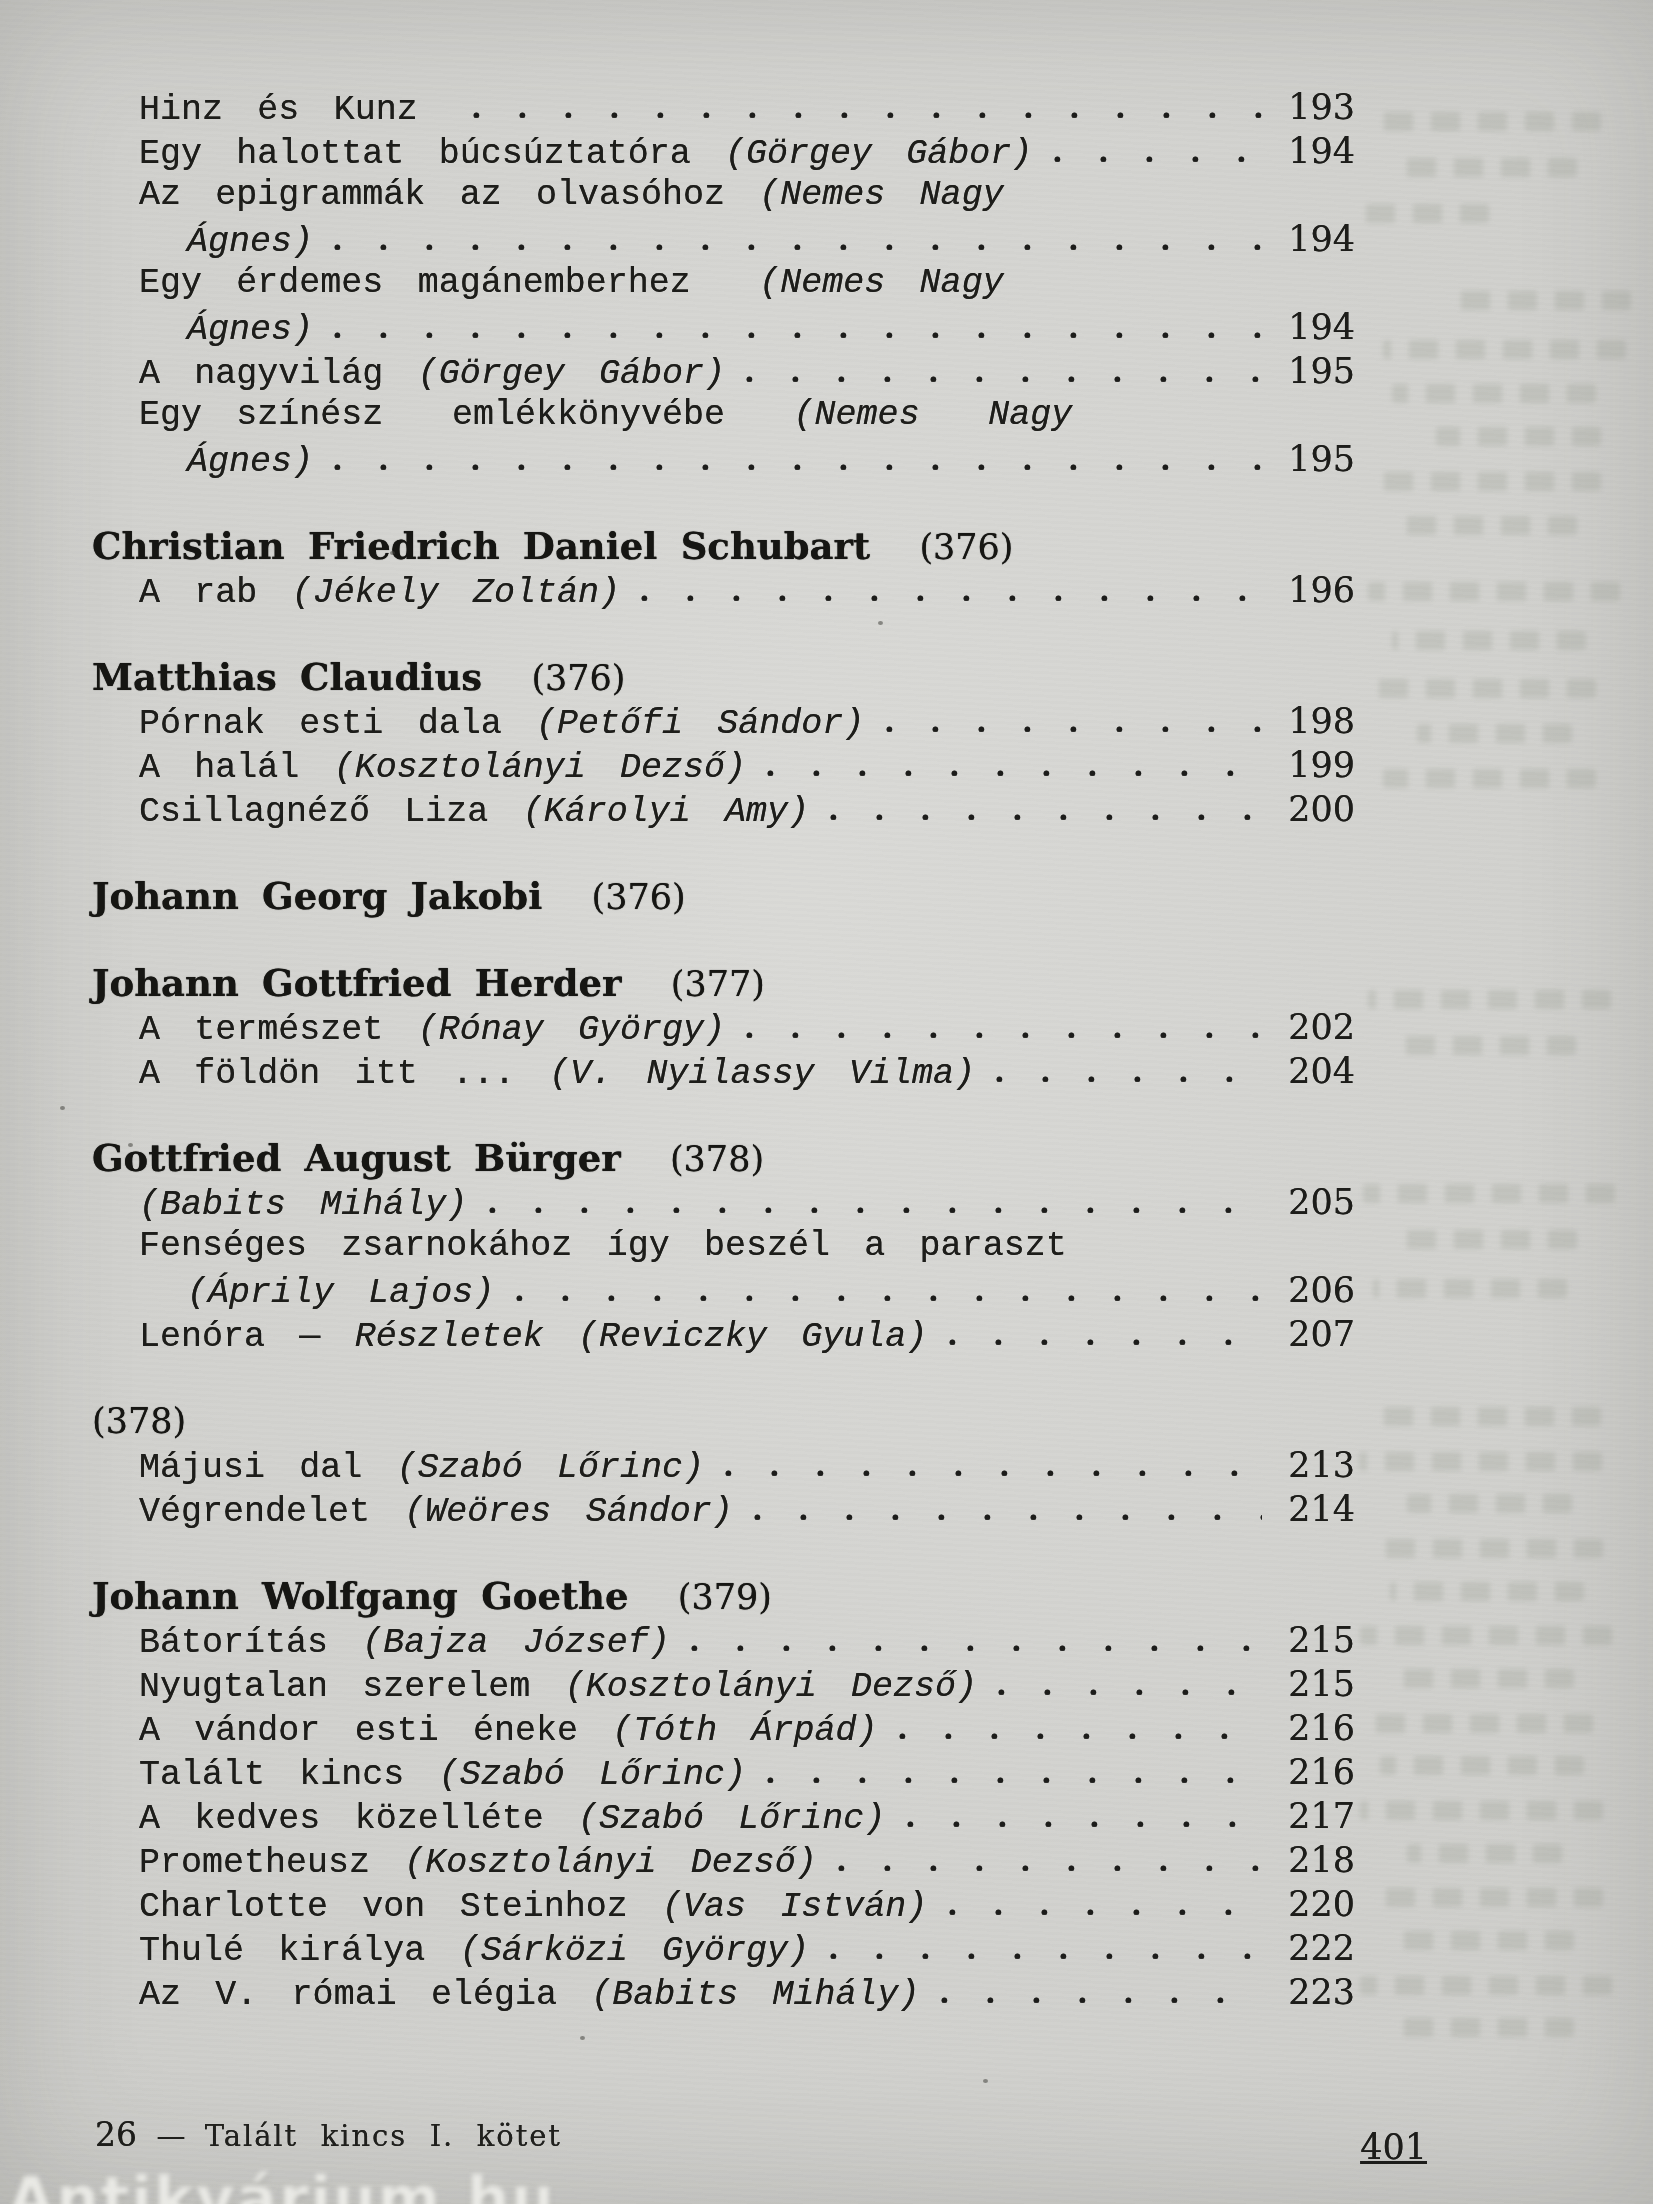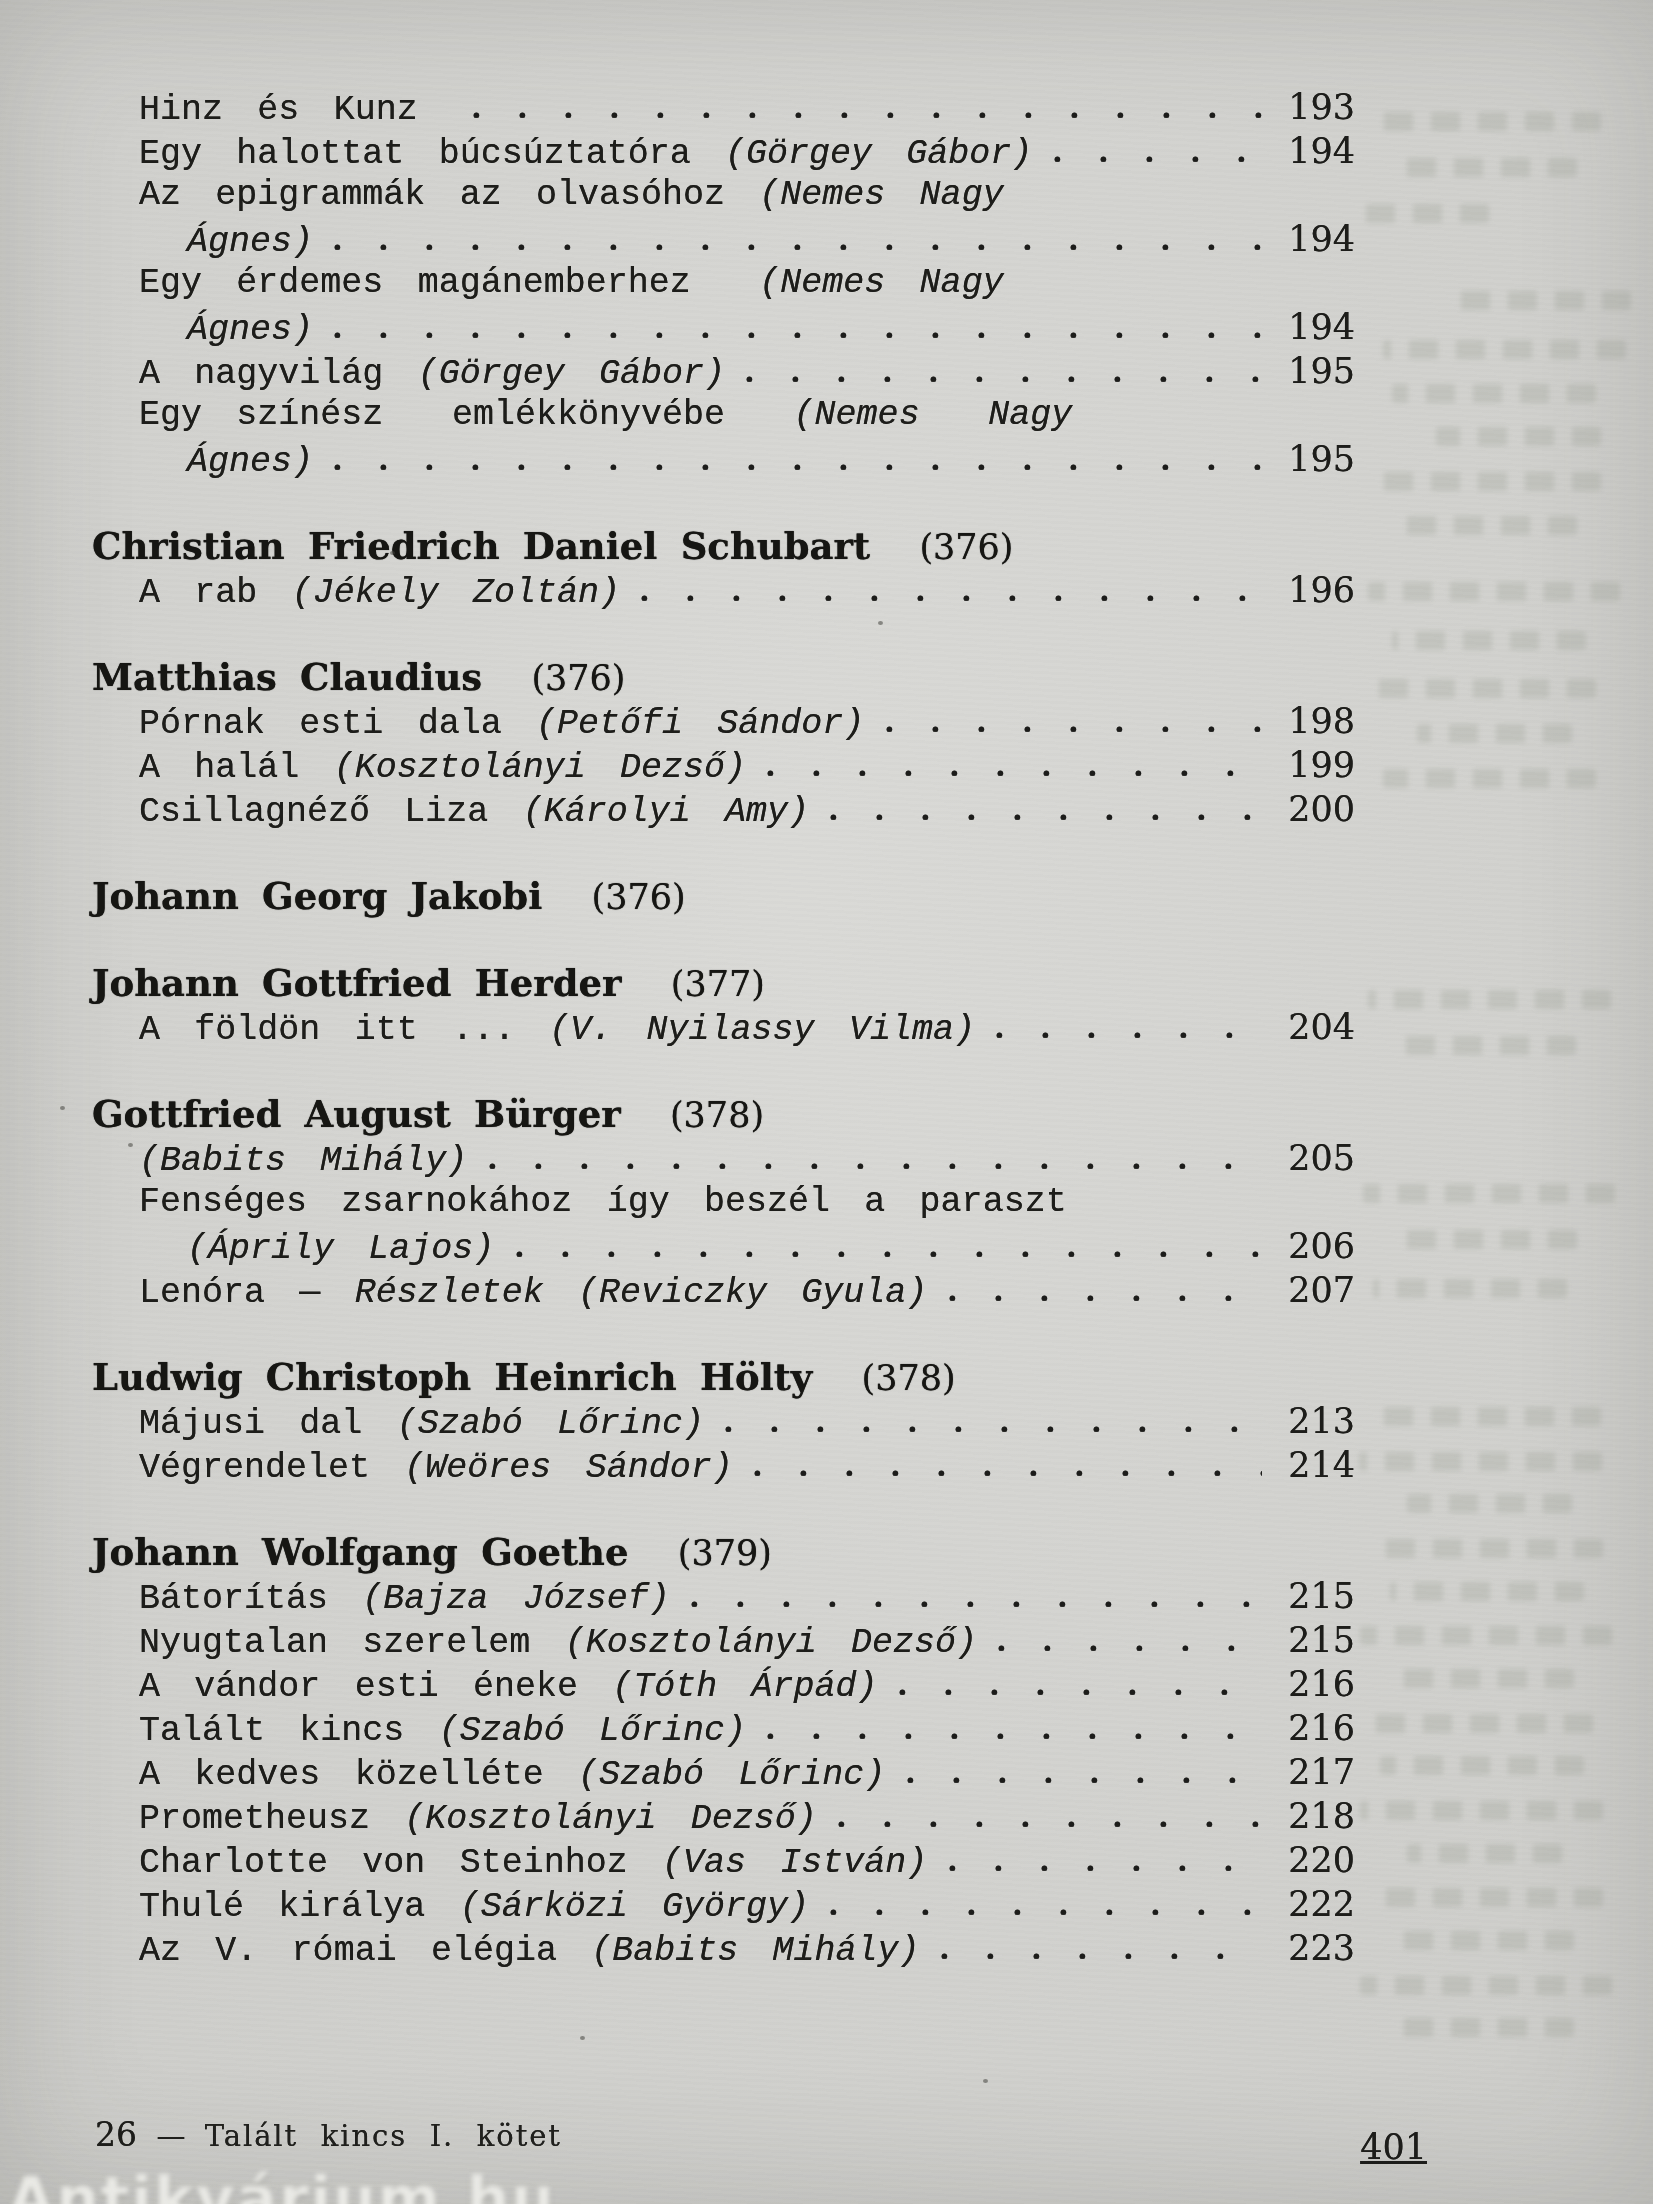--- a/index.html
+++ b/index.html
@@ -140,20 +140,26 @@
       </div>
       <div class="line">
         <span class="pre">Csillagnéző Liza </span>
         <span class="it">(Károlyi Amy)</span>
         <span class="leader"></span>
         <span class="page">200</span>
       </div>
       <div class="heading"><span class="hname">Johann Georg Jakobi </span><span class="hnum">(376)</span></div>
       <div class="heading"><span class="hname">Johann Gottfried Herder </span><span class="hnum">(377)</span></div>
       <div class="line">
+        <span class="pre">A természet </span>
+        <span class="it">(Rónay György)</span>
+        <span class="leader"></span>
+        <span class="page">202</span>
+      </div>
+      <div class="line">
         <span class="pre">A földön itt ... </span>
         <span class="it">(V. Nyilassy Vilma)</span>
         <span class="leader"></span>
         <span class="page">204</span>
       </div>
       <div class="heading"><span class="hname">Gottfried August Bürger </span><span class="hnum">(378)</span></div>
       <div class="line">
         <span class="it">(Babits Mihály)</span>
         <span class="leader"></span>
         <span class="page">205</span>
@@ -165,21 +171,21 @@
         <span class="it">(Áprily Lajos)</span>
         <span class="leader"></span>
         <span class="page">206</span>
       </div>
       <div class="line">
         <span class="pre">Lenóra — </span>
         <span class="it">Részletek (Reviczky Gyula)</span>
         <span class="leader"></span>
         <span class="page">207</span>
       </div>
-      <div class="heading"><span class="hname">Ludwig Christoph Heinrich Hölty </span><span class="hnum">(378)</span></div>
+      <div class="heading"><span class="hnum">(378)</span></div>
       <div class="line">
         <span class="pre">Májusi dal </span>
         <span class="it">(Szabó Lőrinc)</span>
         <span class="leader"></span>
         <span class="page">213</span>
       </div>
       <div class="line">
         <span class="pre">Végrendelet </span>
         <span class="it">(Weöres Sándor)</span>
         <span class="leader"></span>

